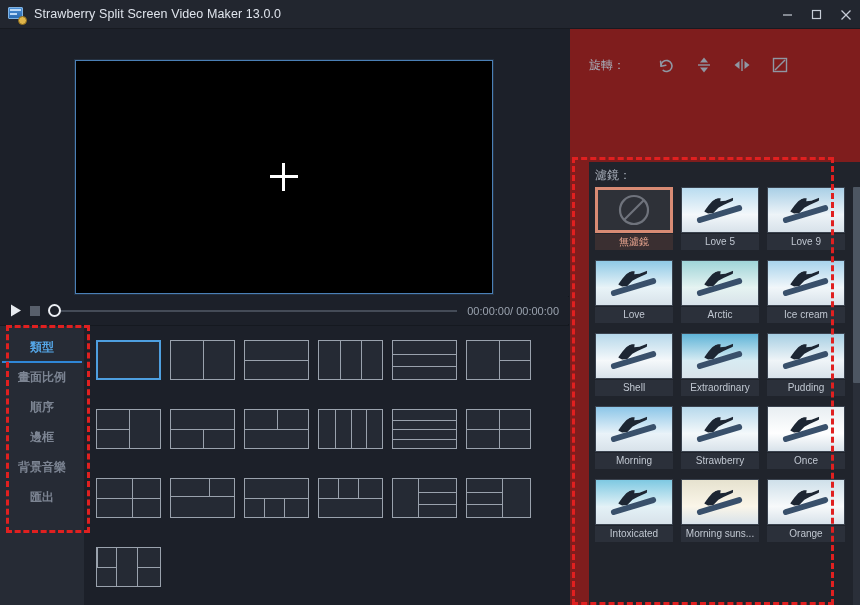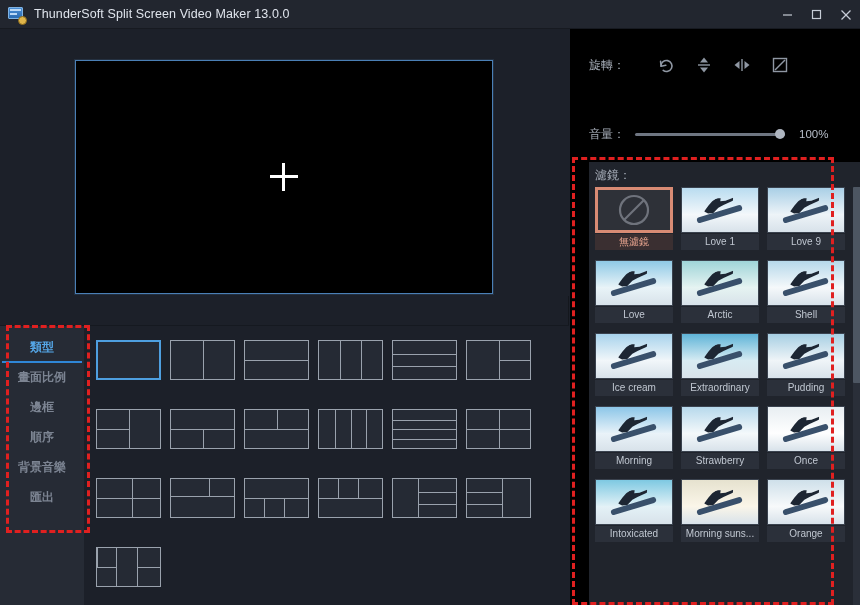--- a/index.html
+++ b/index.html
@@ -124,21 +124,21 @@
     width:65px;height:40px;margin-right:9px;margin-bottom:29px;
     border:1px solid #9aa2ad;
     position:relative;background:#252a34;
   }
   .tpl.sel{ border:2px solid #4e9fe0; }
   .tpl i{ position:absolute;background:#9aa2ad;display:block; }
 
   
   #right-col{
     position:absolute;left:570px;top:0;width:290px;height:576px;
-    background:#000000;
+    background:#7f1d1d;
   }
   #rot-row{
     position:absolute;left:0;top:16px;width:290px;height:40px;display:flex;align-items:center;
   }
   #rot-label{ width:55px;text-align:right;color:#a7aeb9;font-size:12px; }
   .rot-btn{
     width:38px;height:30px;display:flex;align-items:center;justify-content:center;color:#8f97a3;
   }
   #rot-row .sp1{ width:22px; }
   #vol-row{
@@ -220,21 +220,21 @@
 </head>
 <body>
 
 <div id="titlebar">
   <div id="app-icon">
     <div class="base"></div>
       <div class="stripe"></div>
       <div class="stripe2"></div>
       <div class="gear"></div>
   </div>
-  <div id="app-title">ThunderSoft Split Screen Video Maker 13.0.0</div>
+  <div id="app-title">Strawberry Split Screen Video Maker 13.0.0</div>
   <div id="winbtns">
     <div class="winbtn">
       <svg width="11" height="11" viewBox="0 0 11 11">
           <line x1="1" y1="6" x2="10" y2="6" stroke="currentColor" stroke-width="1.2"></line>
         </svg>
     </div>
     <div class="winbtn">
       <svg width="11" height="11" viewBox="0 0 11 11">
           <rect x="1.5" y="1.5" width="8" height="8" fill="none" stroke="currentColor" stroke-width="1.2"></rect>
         </svg>
@@ -254,34 +254,47 @@
 
     <div id="preview-area">
       <div id="preview-canvas">
         <div id="plus-cursor">
           <div class="h"></div>
             <div class="v"></div>
         </div>
       </div>
     </div>
 
+    <div id="transport">
+      <div id="btn-play">
+        <svg width="12" height="13" viewBox="0 0 12 13">
+            <polygon points="1,0.5 11,6.5 1,12.5" fill="#e7eaef"></polygon>
+          </svg>
+      </div>
+      <div id="btn-stop"></div>
+      <div id="seek-zone">
+        <div id="seek-handle"></div>
+        <div id="seek-track"></div>
+      </div>
+      <div id="timecode">00:00:00/ 00:00:00</div>
+    </div>
 
     <div id="bottom-panel">
       <div id="tabs">
           <div class="tab active">
             <span>類型</span>
           </div>
           <div class="tab">
             <span>畫面比例</span>
           </div>
           <div class="tab">
+            <span>順序</span>
+          </div>
+          <div class="tab">
             <span>邊框</span>
-          </div>
-          <div class="tab">
-            <span>順序</span>
           </div>
           <div class="tab">
             <span>背景音樂</span>
           </div>
           <div class="tab">
             <span>匯出</span>
           </div>
         </div>
       <div id="templates">
           <div class="tpl sel"></div>
@@ -395,28 +408,20 @@
           </svg>
       </div>
       <div class="rot-btn">
         <svg width="20" height="20" viewBox="0 0 20 20">
             <rect x="3.5" y="3.5" width="13" height="13" fill="none" stroke="currentColor" stroke-width="1.4"></rect>
             <line x1="5" y1="15" x2="15" y2="5" stroke="currentColor" stroke-width="1.4"></line>
           </svg>
       </div>
     </div>
 
-    <div id="vol-row">
-      <div id="vol-label">音量：</div>
-      <div id="vol-slider">
-        <div id="vol-track"></div>
-        <div id="vol-knob"></div>
-      </div>
-      <div id="vol-val">100%</div>
-    </div>
 
     <div id="filter-panel">
       <div id="filter-label">濾鏡：</div>
       <div id="filter-scroll">
         <div id="filter-grid">
             <div class="fitem none">
               <div class="fthumb">
                 <svg width="34" height="34" viewBox="0 0 34 34">
                   <circle cx="17" cy="17" r="14" fill="none" stroke="#6f737c" stroke-width="2.2"></circle>
                   <line x1="7" y1="27" x2="27" y2="7" stroke="#6f737c" stroke-width="2.2"></line>
@@ -426,21 +431,21 @@
             </div>
             <div class="fitem">
               <div class="fthumb">
                 <div class="sb">
                   <div class="sky" style="background:linear-gradient(#b9dcf0,#f4f8fb)"></div>
                   <div class="snow" style="background:linear-gradient(#f4f8fb,#d8e2ea)"></div>
                   <div class="board"></div>
                   <div class="rider"></div>
                 </div>
               </div>
-              <div class="fname">Love 1</div>
+              <div class="fname">Love 5</div>
             </div>
             <div class="fitem">
               <div class="fthumb">
                 <div class="sb">
                   <div class="sky" style="background:linear-gradient(#a9cfe6,#eef4f8)"></div>
                   <div class="snow" style="background:linear-gradient(#eef4f8,#d8e2ea)"></div>
                   <div class="board"></div>
                   <div class="rider"></div>
                 </div>
               </div>
@@ -464,38 +469,38 @@
                   <div class="snow" style="background:linear-gradient(#e6f4f2,#d8e2ea)"></div>
                   <div class="board"></div>
                   <div class="rider"></div>
                 </div>
               </div>
               <div class="fname">Arctic</div>
             </div>
             <div class="fitem">
               <div class="fthumb">
                 <div class="sb">
+                  <div class="sky" style="background:linear-gradient(#a8d3ec,#f2f7fa)"></div>
+                  <div class="snow" style="background:linear-gradient(#f2f7fa,#d8e2ea)"></div>
+                  <div class="board"></div>
+                  <div class="rider"></div>
+                </div>
+              </div>
+              <div class="fname">Ice cream</div>
+            </div>
+            <div class="fitem">
+              <div class="fthumb">
+                <div class="sb">
                   <div class="sky" style="background:linear-gradient(#b6d8ea,#f6f9fb)"></div>
                   <div class="snow" style="background:linear-gradient(#f6f9fb,#d8e2ea)"></div>
                   <div class="board"></div>
                   <div class="rider"></div>
                 </div>
               </div>
               <div class="fname">Shell</div>
-            </div>
-            <div class="fitem">
-              <div class="fthumb">
-                <div class="sb">
-                  <div class="sky" style="background:linear-gradient(#a8d3ec,#f2f7fa)"></div>
-                  <div class="snow" style="background:linear-gradient(#f2f7fa,#d8e2ea)"></div>
-                  <div class="board"></div>
-                  <div class="rider"></div>
-                </div>
-              </div>
-              <div class="fname">Ice cream</div>
             </div>
             <div class="fitem">
               <div class="fthumb">
                 <div class="sb">
                   <div class="sky" style="background:linear-gradient(#5fb4d8,#d8ecf3)"></div>
                   <div class="snow" style="background:linear-gradient(#d8ecf3,#d8e2ea)"></div>
                   <div class="board"></div>
                   <div class="rider"></div>
                 </div>
               </div>

